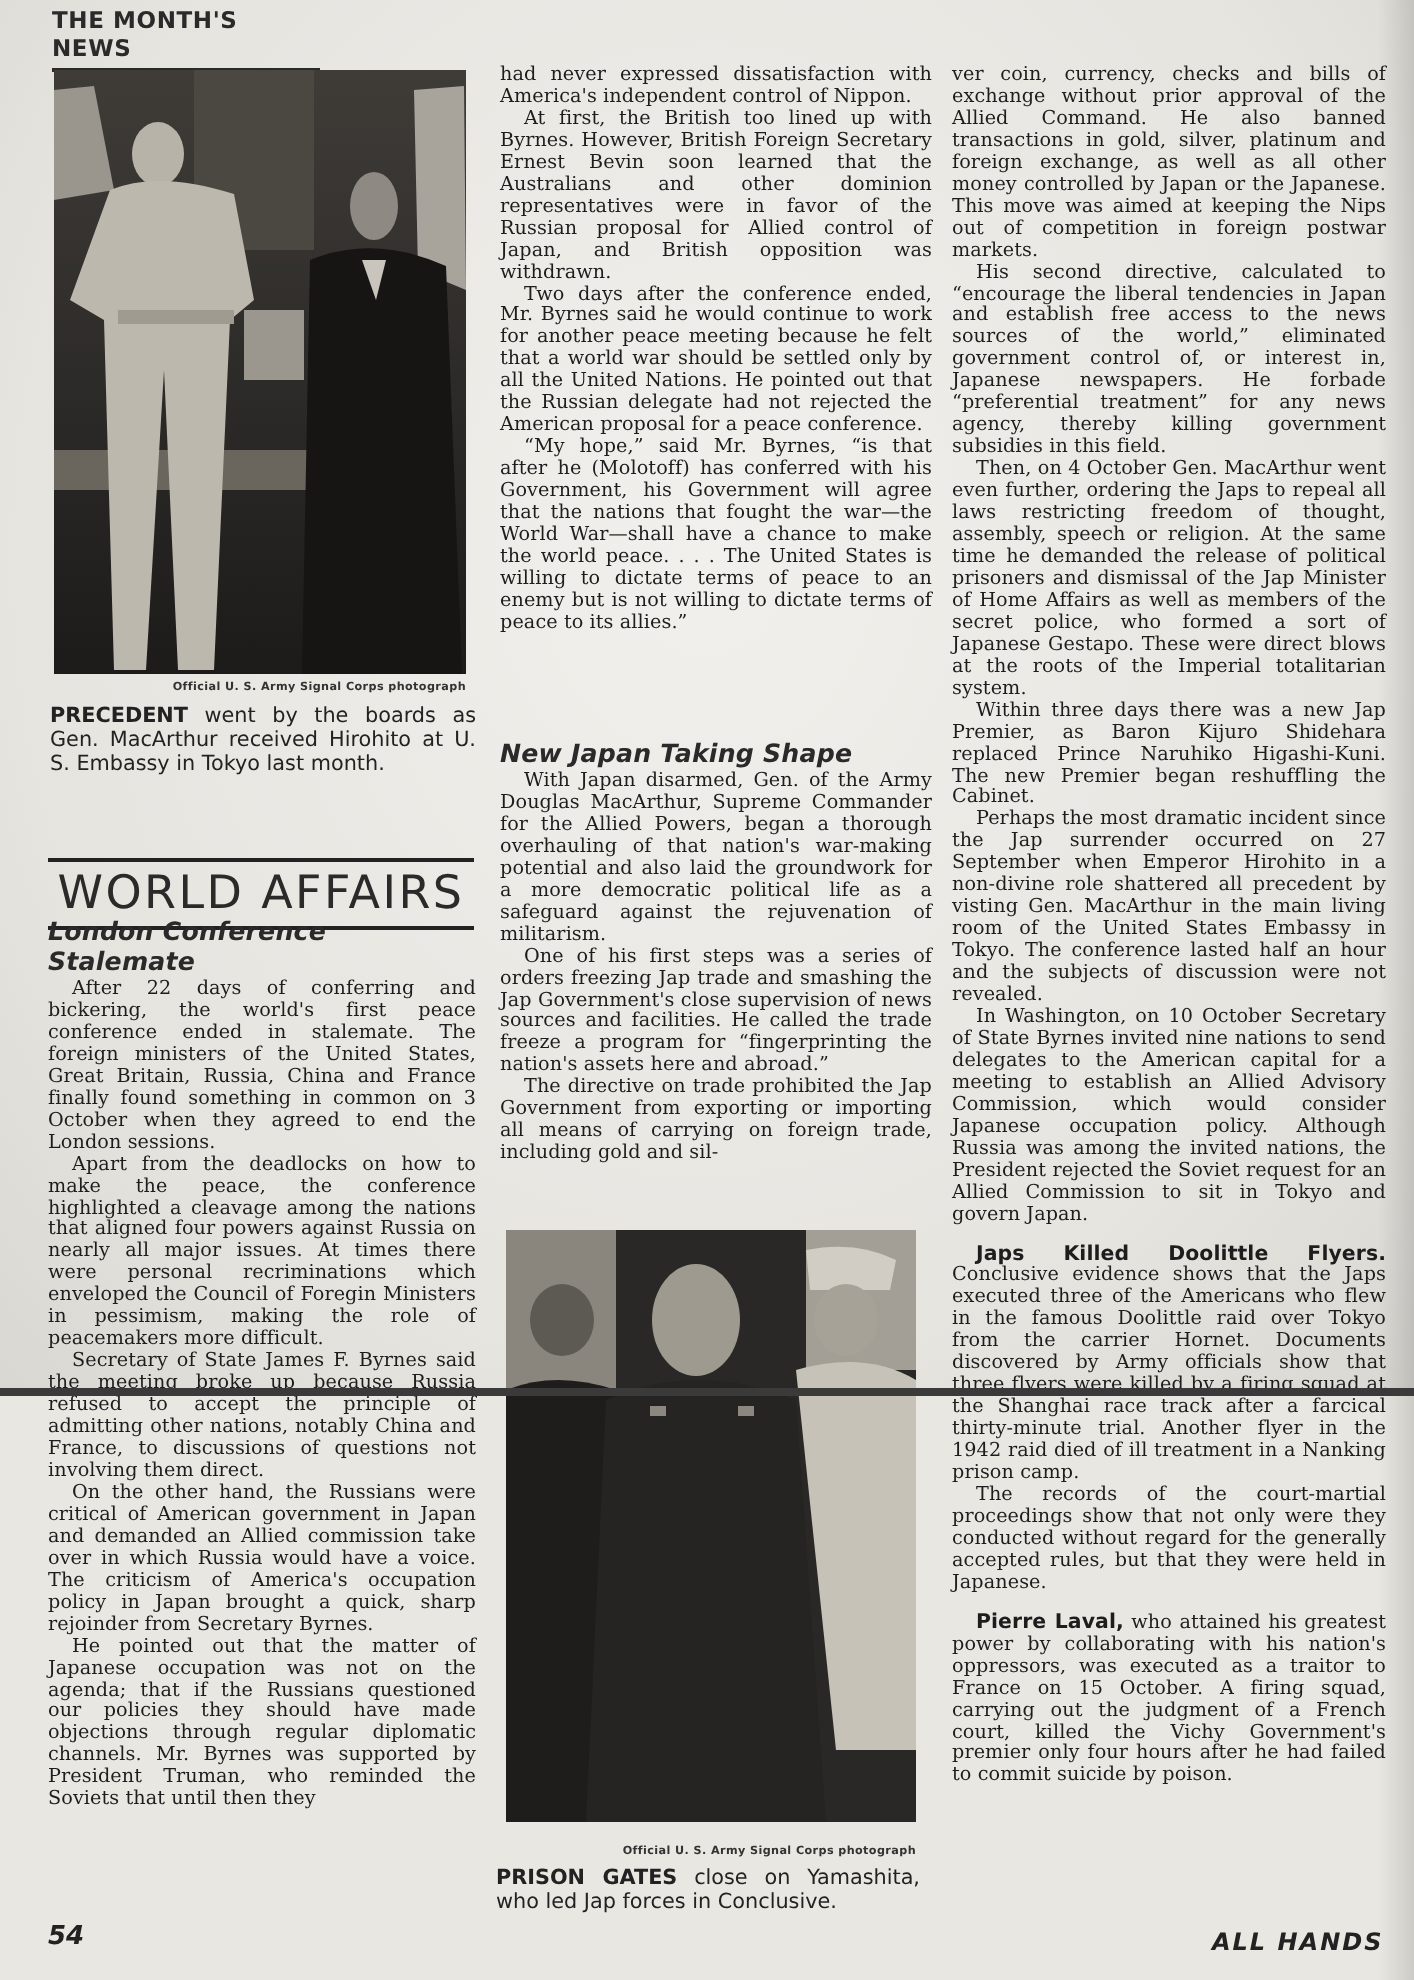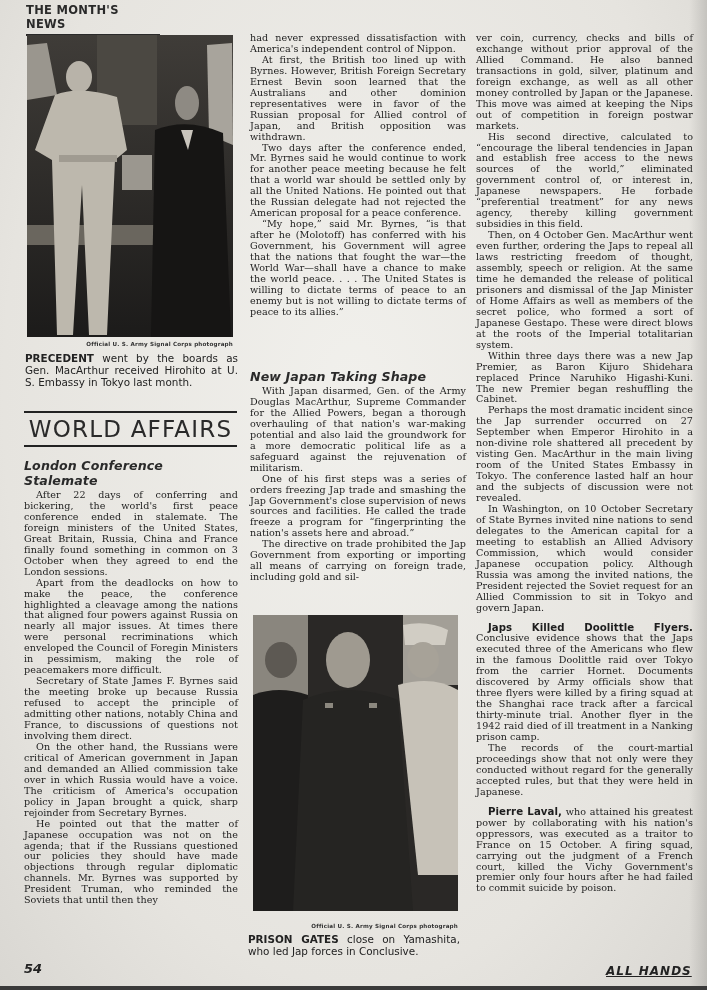--- a/index.html
+++ b/index.html
@@ -3,21 +3,21 @@
 <meta charset="utf-8">
 <style>
   html, body { margin: 0; padding: 0; }
   body {
     width: 707px; height: 990px; overflow: hidden; position: relative;
     background: #e9e7e2;
     color: #1d1d1d;
     font-family: "DejaVu Serif", serif;
   }
   .page {
-    position: absolute; left: 0; top: 0; width: 707px; height: 990px;
+    position: absolute; left: 0; top: 0; width: 707px; height: 698px;
     background: radial-gradient(ellipse at 50% 40%, #f1f0ec 0%, #e6e4df 70%, #d9d7d2 100%);
   }
   .right-shadow {
     position: absolute; right: 0; top: 0; width: 18px; height: 990px;
     background: linear-gradient(to right, rgba(0,0,0,0), rgba(0,0,0,0.12));
   }
   .bottom-edge {
     position: absolute; left: 0; bottom: 0; width: 707px; height: 4px; background: #3a3a3a;
   }
   .section-header {
@@ -40,41 +40,41 @@
     position: absolute; font-family: "DejaVu Sans", sans-serif; font-weight: bold;
     font-size: 5.6px; letter-spacing: 0.2px; color: #333; text-align: right;
   }
   .photo-caption {
     position: absolute; font-family: "DejaVu Sans", sans-serif;
     font-size: 10.4px; line-height: 12.2px; color: #222; text-align: justify;
   }
   .photo-caption .caps { font-weight: bold; }
 
   .world-affairs {
-    position: absolute; left: 24px; top: 411px; width: 213px;
+    position: absolute; left: 24px; top: 429px; width: 213px;
     border-top: 2px solid #222; border-bottom: 2px solid #222;
     font-family: "DejaVu Sans", sans-serif; font-size: 23px; line-height: 32px;
     letter-spacing: 1.2px; text-align: center; color: #2a2a2a;
   }
   h3.subhead {
     margin: 0; font-family: "DejaVu Sans", sans-serif; font-style: italic; font-weight: bold;
     font-size: 12.6px; color: #2a2a2a; letter-spacing: 0.1px;
   }
   .runin {
     font-family: "DejaVu Sans", sans-serif; font-weight: bold; font-size: 10.2px;
   }
   .page-num {
     position: absolute; left: 24px; top: 961px;
     font-family: "DejaVu Sans", sans-serif; font-weight: bold; font-style: italic;
     font-size: 13px; color: #222;
   }
   .mag-name {
     position: absolute; left: 606px; top: 964px;
     font-family: "DejaVu Sans", sans-serif; font-weight: bold; font-style: italic;
-    font-size: 12px; letter-spacing: 1px; color: #222; text-decoration: underline;
+    font-size: 12px; letter-spacing: 1px; color: #222;
   }
 </style>
 </head>
 <body>
 
 <div class="page">
 
   <div class="section-header">THE MONTH'S NEWS</div>
 
   <div class="photo" style="left:27px; top:35px; width:206px; height:302px;">

